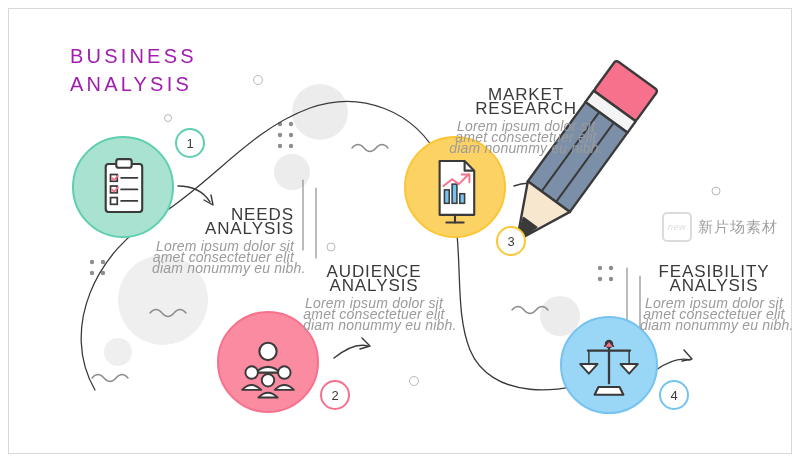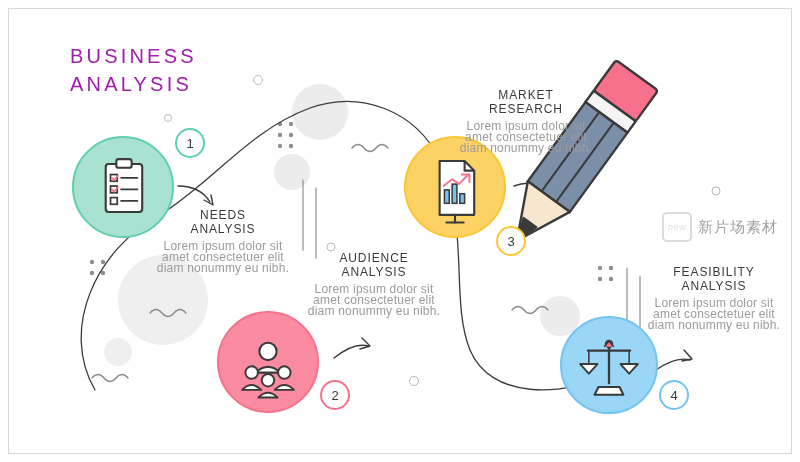--- a/index.html
+++ b/index.html
@@ -65,33 +65,34 @@
     justify-content: center;
     font-size: 13px;
     color: #3a3a3a;
     background: #ffffff;
   }
   .txtblock {
     position: absolute;
     text-align: center;
   }
   .txtblock .hd {
-    font-size: 12px;
+    font-size: 17px;
     letter-spacing: 0.9px;
     color: #3a3a3a;
     line-height: 14px;
     white-space: pre;
   }
   .txtblock .bd {
     margin-top: 5px;
-    font-size: 12px;
+    font-size: 14px;
     color: #9b9b9b;
     line-height: 11px;
     letter-spacing: 0.2px;
     white-space: pre;
+    font-style: italic;
   }
   .watermark {
     position: absolute;
     right: 22px;
     top: 212px;
     display: flex;
     align-items: center;
     gap: 6px;
     opacity: 0.5;
   }
@@ -211,21 +212,21 @@
       <rect x="38" y="50" width="7" height="7" fill="none" stroke="#3a3a3a" stroke-width="1.8"></rect>
       <path d="M39.5 53.5 l2.2 2.4 l4 -4.6" fill="none" stroke="#f8718c" stroke-width="1.8" stroke-linecap="round" stroke-linejoin="round"></path>
       <line x1="49" y1="53.5" x2="66" y2="53.5" stroke="#3a3a3a" stroke-width="1.8" stroke-linecap="round"></line>
       <rect x="38" y="62" width="7" height="7" fill="none" stroke="#3a3a3a" stroke-width="1.8"></rect>
       <line x1="49" y1="65.5" x2="66" y2="65.5" stroke="#3a3a3a" stroke-width="1.8" stroke-linecap="round"></line>
     </svg>
   </div>
   <div class="badge" style="left:175px; top:128px; border-color:#5ecfb0;">
     <span>1</span>
   </div>
-  <div class="txtblock" style="left:152px; top:208px; width:142px;">
+  <div class="txtblock" style="left:152px; top:208px; width:142px;text-align:right;">
     <div class="hd">NEEDS
 ANALYSIS</div>
     <div class="bd">Lorem ipsum dolor sit
 amet consectetuer elit
 diam nonummy eu nibh.</div>
   </div>
 
   <div class="node" style="left:217px; top:311px; width:102px; height:102px; background:#fb8ba0; border:2.5px solid #f8718c;">
     <svg class="glyph" viewBox="0 0 102 102">
       <circle cx="51" cy="40" r="9" fill="#ffffff" stroke="#3a3a3a" stroke-width="2.2"></circle>
@@ -234,21 +235,21 @@
       <path d="M24 80 q10 -10 20 0 z" fill="#ffffff" stroke="#3a3a3a" stroke-width="2" stroke-linejoin="round"></path>
       <circle cx="68" cy="62" r="6.5" fill="#ffffff" stroke="#3a3a3a" stroke-width="2"></circle>
       <path d="M58 80 q10 -10 20 0 z" fill="#ffffff" stroke="#3a3a3a" stroke-width="2" stroke-linejoin="round"></path>
       <circle cx="51" cy="70" r="6.5" fill="#ffffff" stroke="#3a3a3a" stroke-width="2"></circle>
       <path d="M41 88 q10 -10 20 0 z" fill="#ffffff" stroke="#3a3a3a" stroke-width="2" stroke-linejoin="round"></path>
     </svg>
   </div>
   <div class="badge" style="left:320px; top:380px; border-color:#f8718c;">
     <span>2</span>
   </div>
-  <div class="txtblock" style="left:303px; top:251px; width:142px;">
+  <div class="txtblock" style="left:303px; top:265px; width:142px;">
     <div class="hd">AUDIENCE
 ANALYSIS</div>
     <div class="bd">Lorem ipsum dolor sit
 amet consectetuer elit
 diam nonummy eu nibh.</div>
   </div>
 
   <div class="node" style="left:404px; top:136px; width:102px; height:102px; background:#fdd264; border:2.5px solid #fcc633;">
     <svg class="glyph" viewBox="0 0 102 102">
       <path d="M35 24 h26 l10 10 v46 h-36 z" fill="#ffffff" stroke="#3a3a3a" stroke-width="2.2" stroke-linejoin="round"></path>

